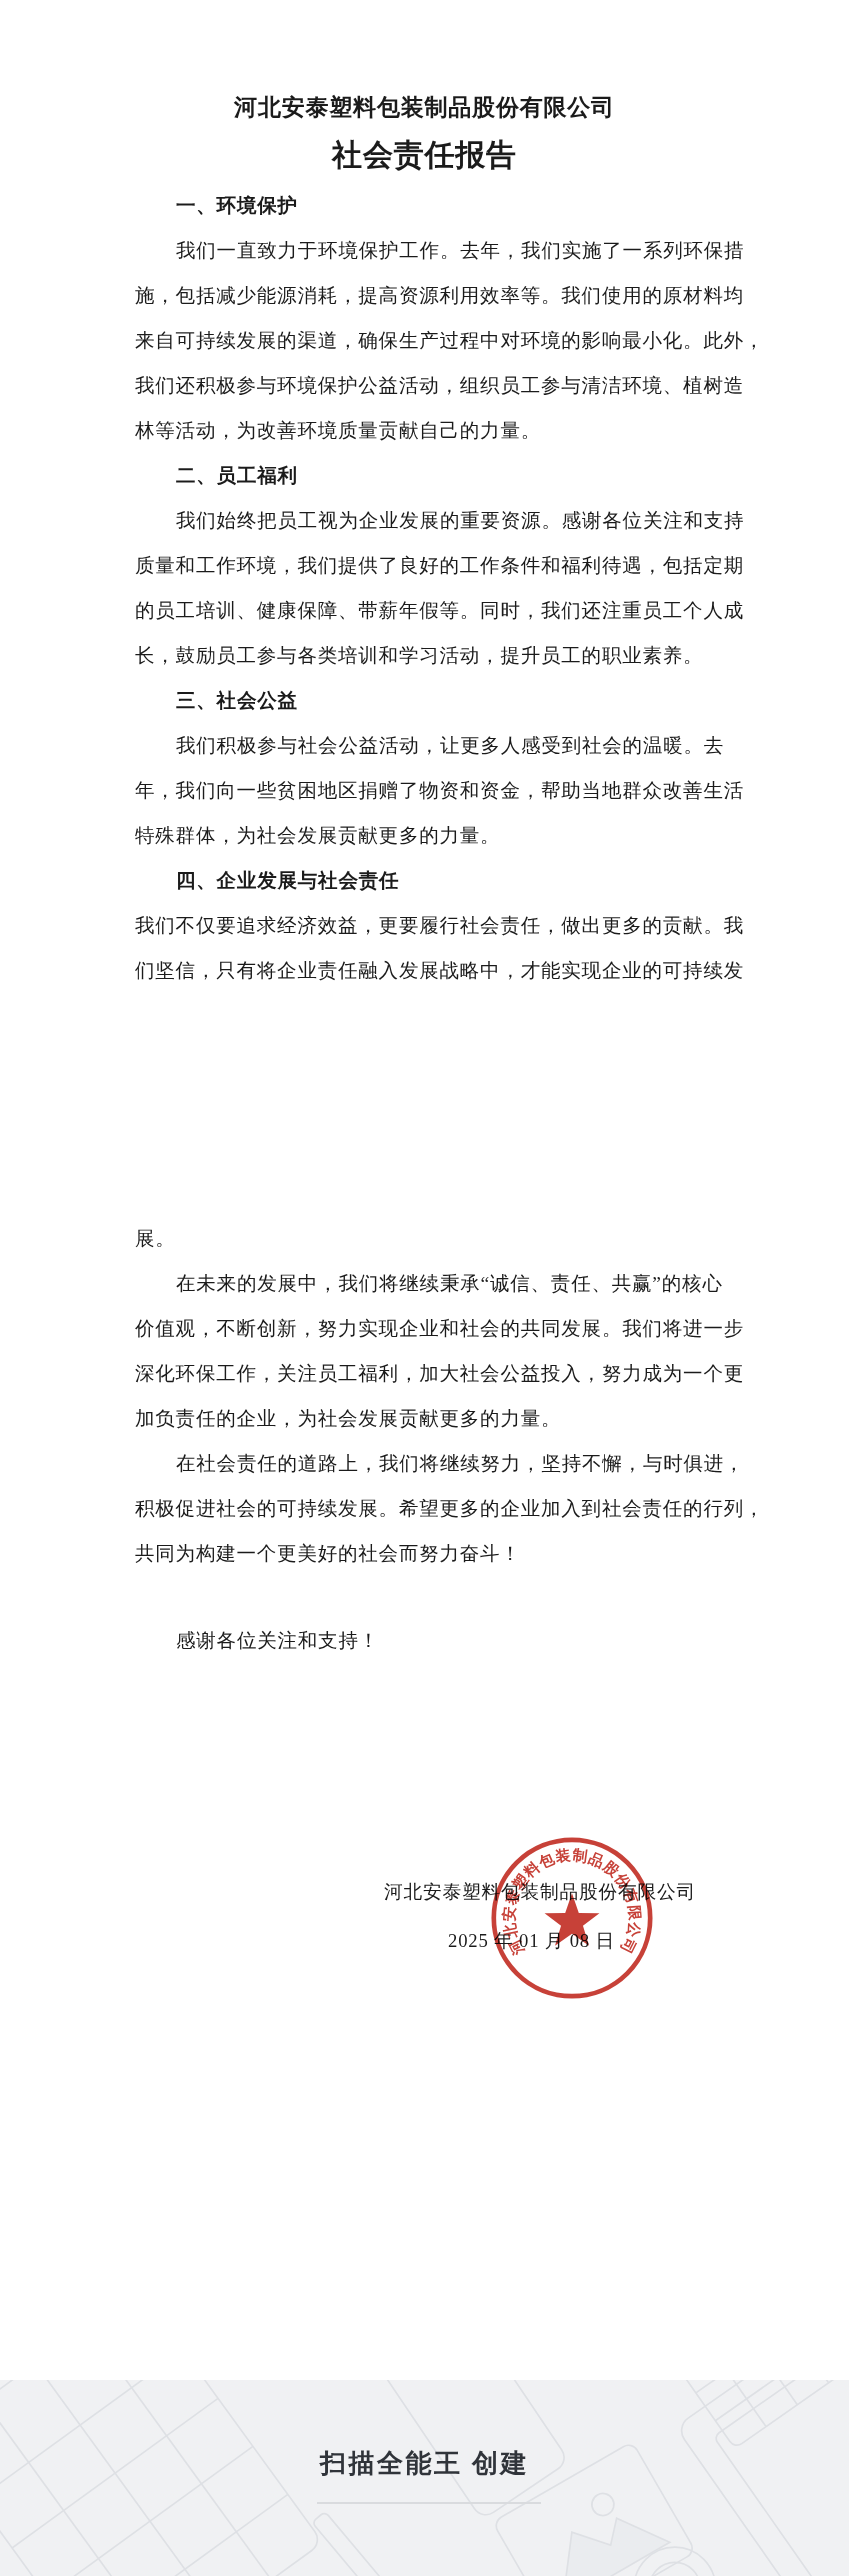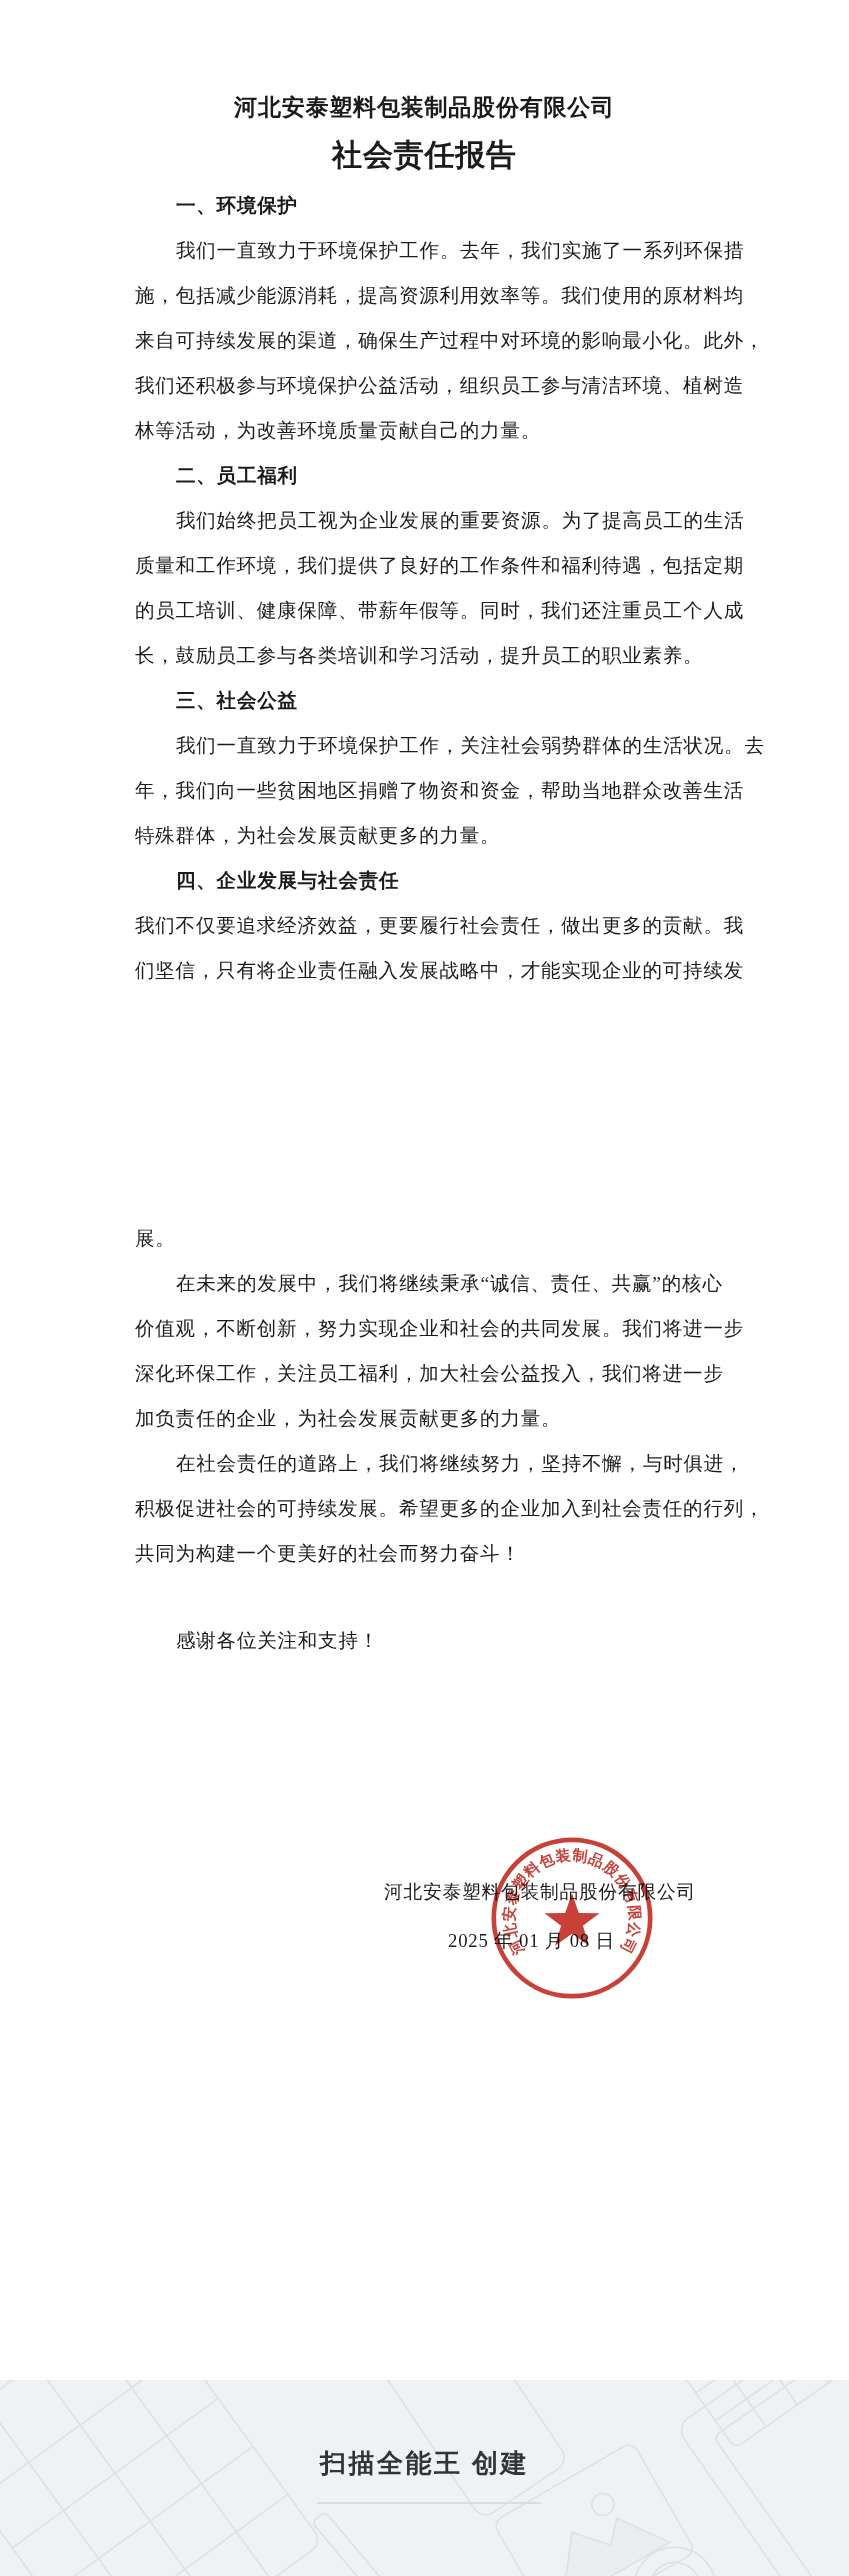--- a/index.html
+++ b/index.html
@@ -41,36 +41,36 @@
   <div class="doc-subtitle">社会责任报告</div>
 
   <div class="body-lines" id="body-lines">
       <div class="ln hd">一、环境保护</div>
       <div class="ln ind">我们一直致力于环境保护工作。去年，我们实施了一系列环保措</div>
       <div class="ln">施，包括减少能源消耗，提高资源利用效率等。我们使用的原材料均</div>
       <div class="ln">来自可持续发展的渠道，确保生产过程中对环境的影响最小化。此外，</div>
       <div class="ln">我们还积极参与环境保护公益活动，组织员工参与清洁环境、植树造</div>
       <div class="ln">林等活动，为改善环境质量贡献自己的力量。</div>
       <div class="ln hd">二、员工福利</div>
-      <div class="ln ind">我们始终把员工视为企业发展的重要资源。为了提高员工的生活</div>
+      <div class="ln ind">我们始终把员工视为企业发展的重要资源。感谢各位关注和支持</div>
       <div class="ln">质量和工作环境，我们提供了良好的工作条件和福利待遇，包括定期</div>
       <div class="ln">的员工培训、健康保障、带薪年假等。同时，我们还注重员工个人成</div>
       <div class="ln">长，鼓励员工参与各类培训和学习活动，提升员工的职业素养。</div>
       <div class="ln hd">三、社会公益</div>
-      <div class="ln ind">我们一直致力于环境保护工作，关注社会弱势群体的生活状况。去</div>
+      <div class="ln ind">我们积极参与社会公益活动，让更多人感受到社会的温暖。去</div>
       <div class="ln">年，我们向一些贫困地区捐赠了物资和资金，帮助当地群众改善生活</div>
       <div class="ln">特殊群体，为社会发展贡献更多的力量。</div>
       <div class="ln hd">四、企业发展与社会责任</div>
       <div class="ln">我们不仅要追求经济效益，更要履行社会责任，做出更多的贡献。我</div>
       <div class="ln">们坚信，只有将企业责任融入发展战略中，才能实现企业的可持续发</div>
       <div class="sp" style="height: 223px;"></div>
       <div class="ln">展。</div>
       <div class="ln ind">在未来的发展中，我们将继续秉承“诚信、责任、共赢”的核心</div>
       <div class="ln">价值观，不断创新，努力实现企业和社会的共同发展。我们将进一步</div>
-      <div class="ln">深化环保工作，关注员工福利，加大社会公益投入，我们将进一步</div>
+      <div class="ln">深化环保工作，关注员工福利，加大社会公益投入，努力成为一个更</div>
       <div class="ln">加负责任的企业，为社会发展贡献更多的力量。</div>
       <div class="ln ind">在社会责任的道路上，我们将继续努力，坚持不懈，与时俱进，</div>
       <div class="ln">积极促进社会的可持续发展。希望更多的企业加入到社会责任的行列，</div>
       <div class="ln">共同为构建一个更美好的社会而努力奋斗！</div>
       <div class="sp" style="height: 42px;"></div>
       <div class="ln ind">感谢各位关注和支持！</div>
     </div>
 
   <div class="sig-company">河北安泰塑料包装制品股份有限公司</div>
   <div class="sig-date">2025 年 01 月 08 日</div>

